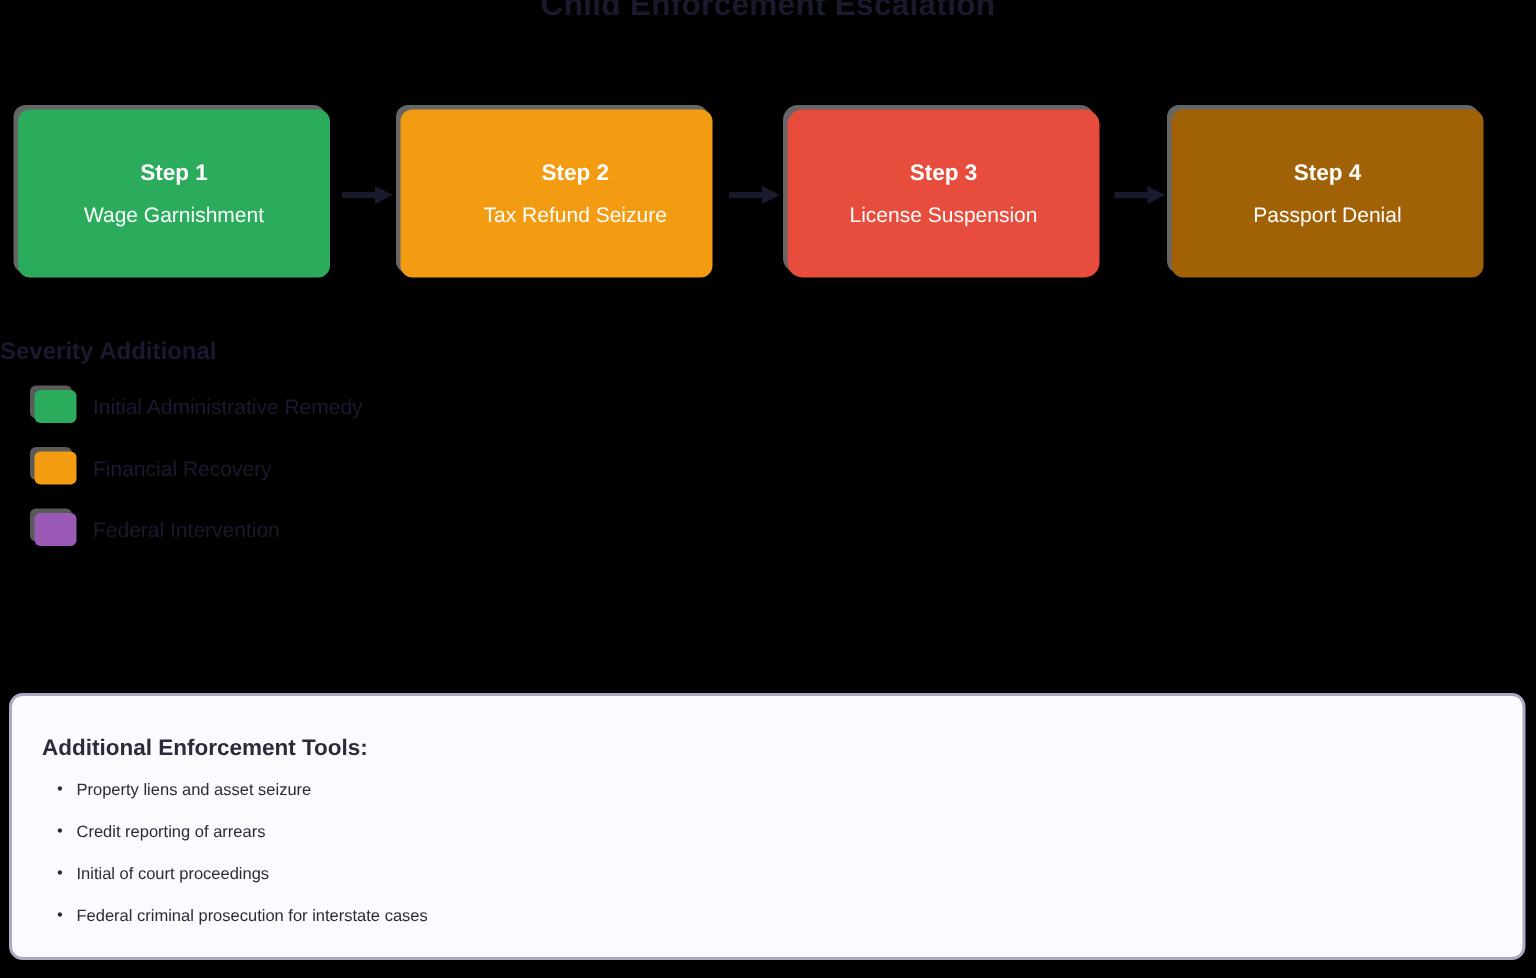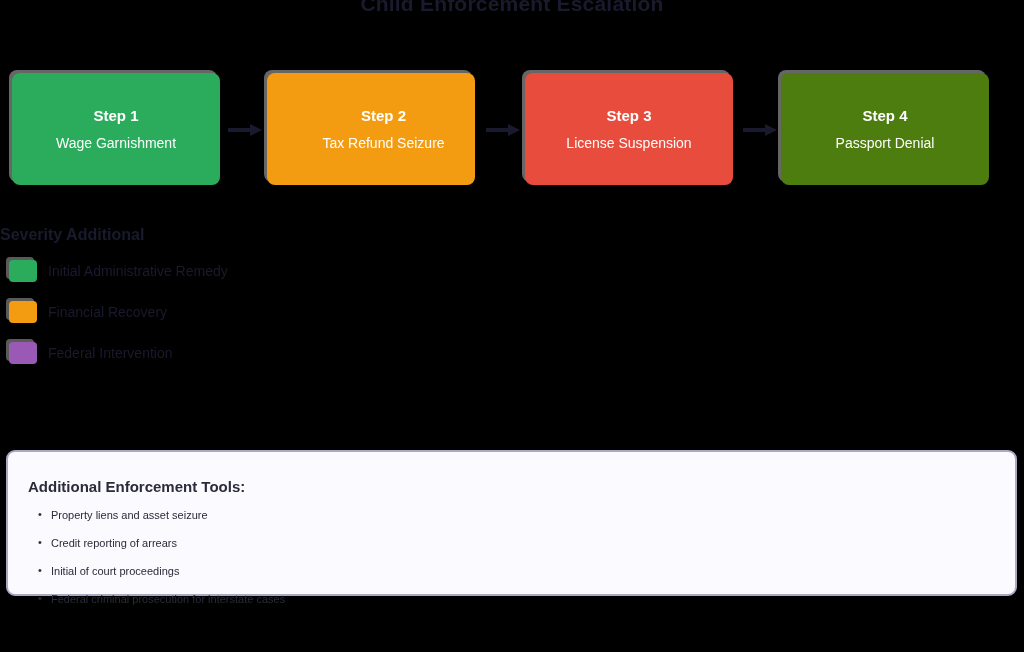--- a/index.html
+++ b/index.html
@@ -45,21 +45,21 @@
     border-radius: 8px;
     box-sizing: border-box;
     display: flex;
     flex-direction: column;
     align-items: center;
     justify-content: center;
     box-shadow: -3px -3px 0 0 rgba(120,120,120,.85);
   }
   .step-1 { left: -4px; }
   .step-2 { left: 251px; }
-  .step-3 { left: 509px; }
+  .step-3 { left: 509px; border-radius: 10px; }
   .step-4 { left: 765px; }
 
   .step-num {
     font-size: 15px;
     font-weight: bold;
     color: #ffffff;
     margin-bottom: 11px;
   }
   .step-label {
     font-size: 14px;
@@ -91,43 +91,44 @@
     font-weight: bold;
     color: #1a1a2e;
     margin: 0 0 14px 0;
     padding-left: 0;
   }
   .legend-row {
     display: flex;
     align-items: center;
     height: 26px;
     margin-bottom: 15px;
+    margin-left: 14px;
   }
   .legend-swatch {
     width: 28px;
     height: 22px;
     border-radius: 4px;
     margin-left: 9px;
     margin-right: 11px;
     flex: 0 0 auto;
     box-shadow: -3px -3px 0 0 rgba(120,120,120,.75);
   }
   .legend-label {
     font-size: 14px;
     color: #1a1a2e;
     white-space: nowrap;
   }
 
   
   .panel {
     position: absolute;
     left: 6px;
-    top: 450px;
+    top: 462px;
     width: 1011px;
-    height: 146px;
+    height: 178px;
     background: #fafaff;
     border: 2px solid #a9a9c4;
     border-radius: 9px;
     box-sizing: border-box;
     padding: 26px 0 0 20px;
   }
   .panel-title {
     font-size: 15px;
     font-weight: bold;
     color: #2b2b3a;
@@ -185,21 +186,21 @@
     <div class="step-num">Step 3</div>
     <div class="step-label">License Suspension</div>
   </div>
 
   <div class="arrow arrow-3">
     <svg width="44" height="20" viewBox="0 0 44 20" aria-hidden="true">
       <path d="M6 8 H28 V4 L40 10 L28 16 V12 H6 Z" fill="currentColor"></path>
     </svg>
   </div>
 
-  <div class="step step-4" style="background: #4d7c0f;">
+  <div class="step step-4" style="background: #a16207;">
     <div class="step-num">Step 4</div>
     <div class="step-label">Passport Denial</div>
   </div>
 
 </div>
 
 <div class="legend">
   <div class="legend-title">Severity Additional</div>
 
   <div class="legend-row">

